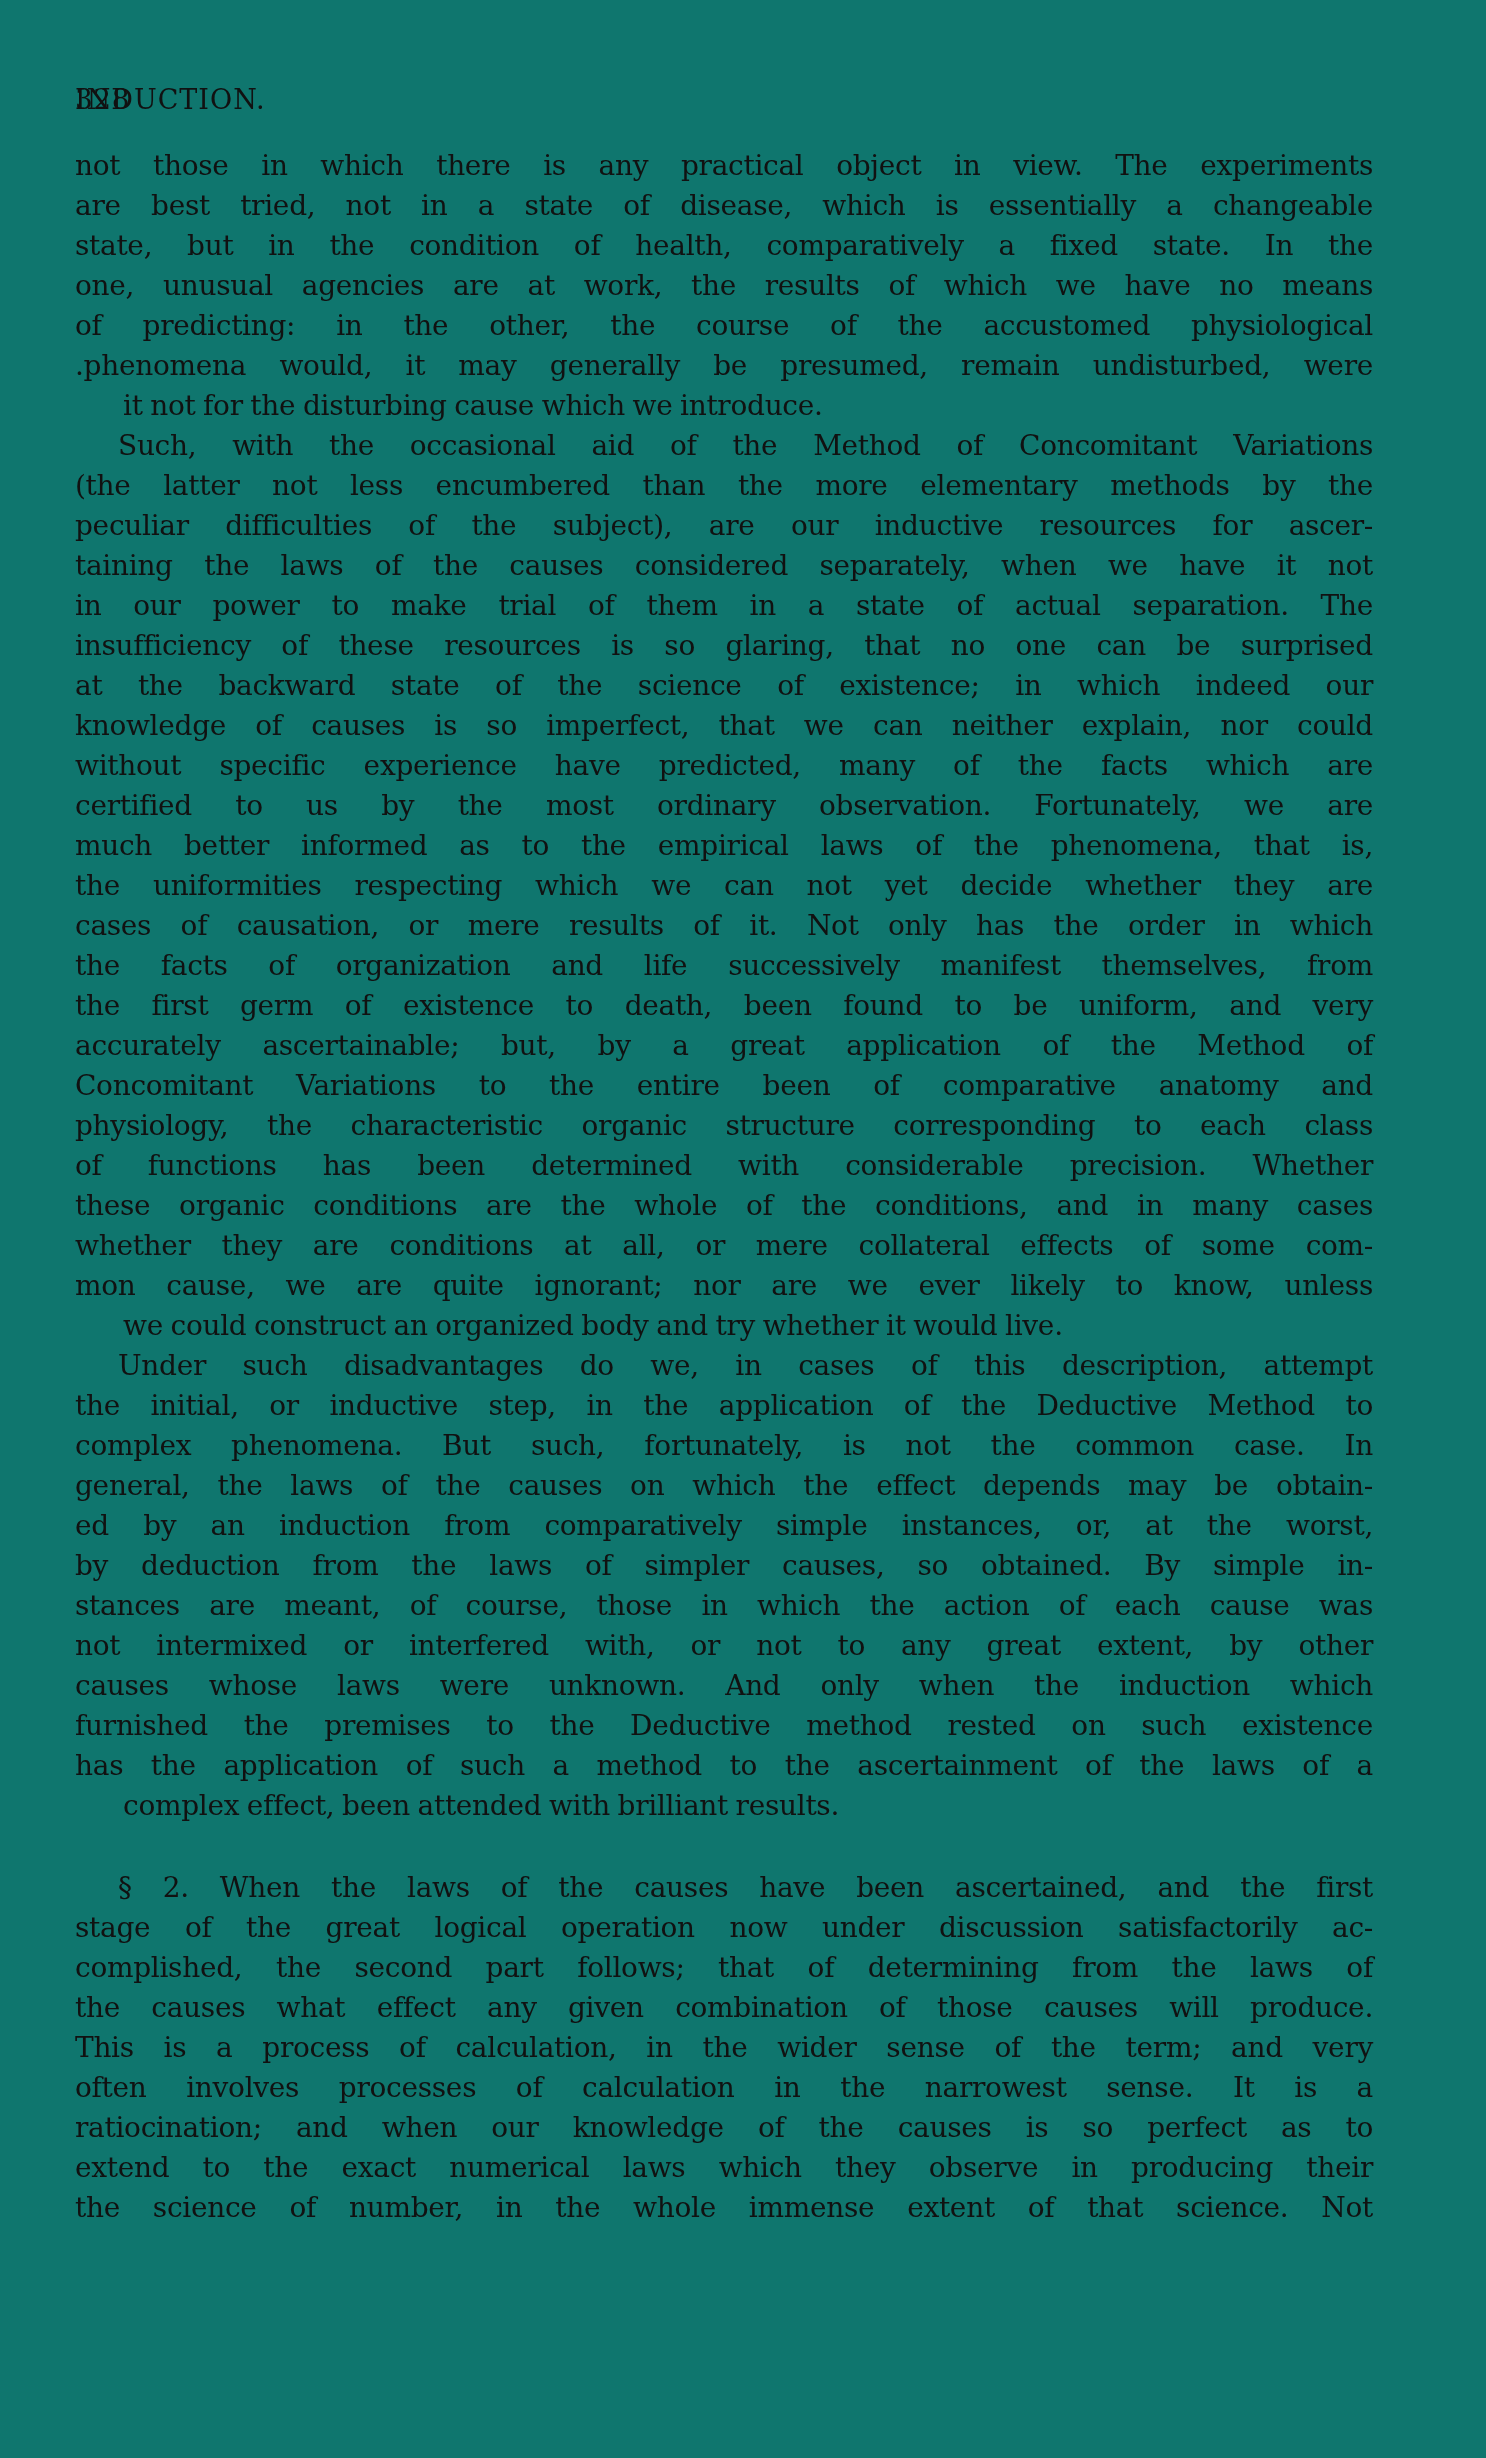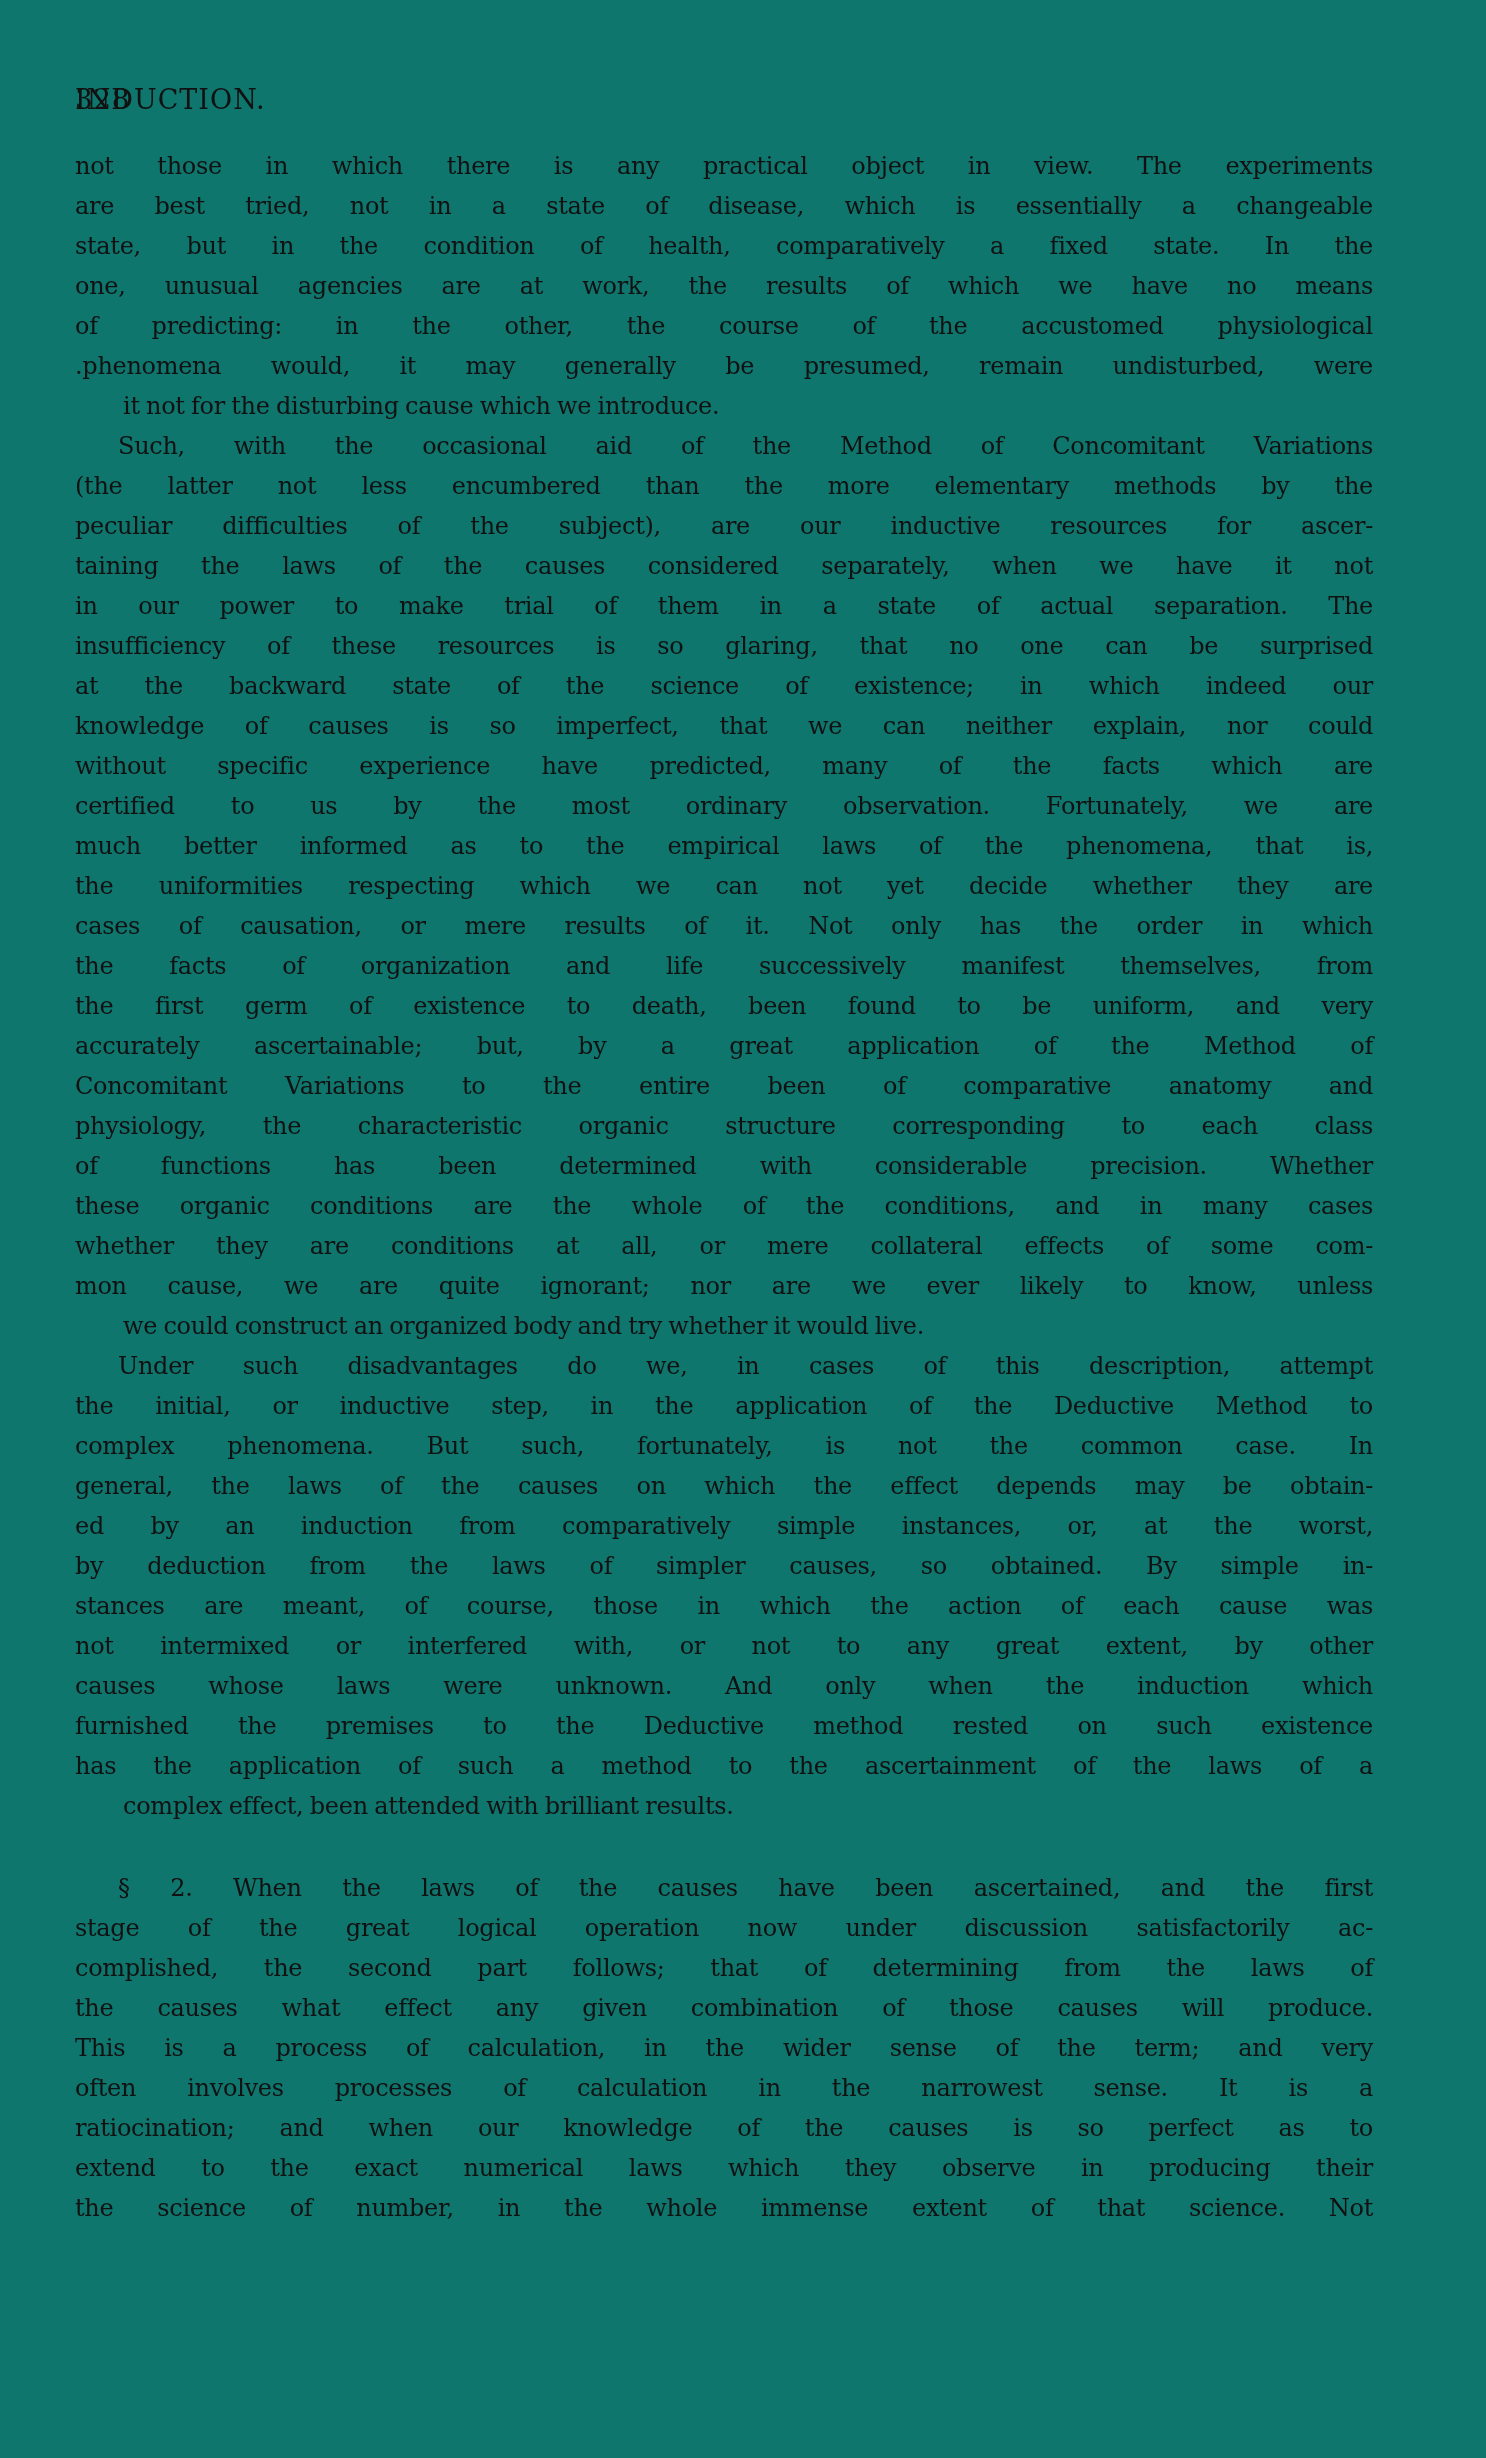--- a/index.html
+++ b/index.html
@@ -51,21 +51,21 @@
     .body-text {
       position: absolute;
       left: 75px;
       top: 146px;
       width: 1298px;
     }
     .line {
       display: block;
       height: 40px;
       line-height: 40px;
-      font-size: 24px;
+      font-size: 28px;
       white-space: nowrap;
       text-align: justify;
       text-align-last: justify;
       letter-spacing: -0.3px;
       word-spacing: -1px;
     }
     .line.last {
       text-align-last: left;
       margin-left: 48px;
     }

